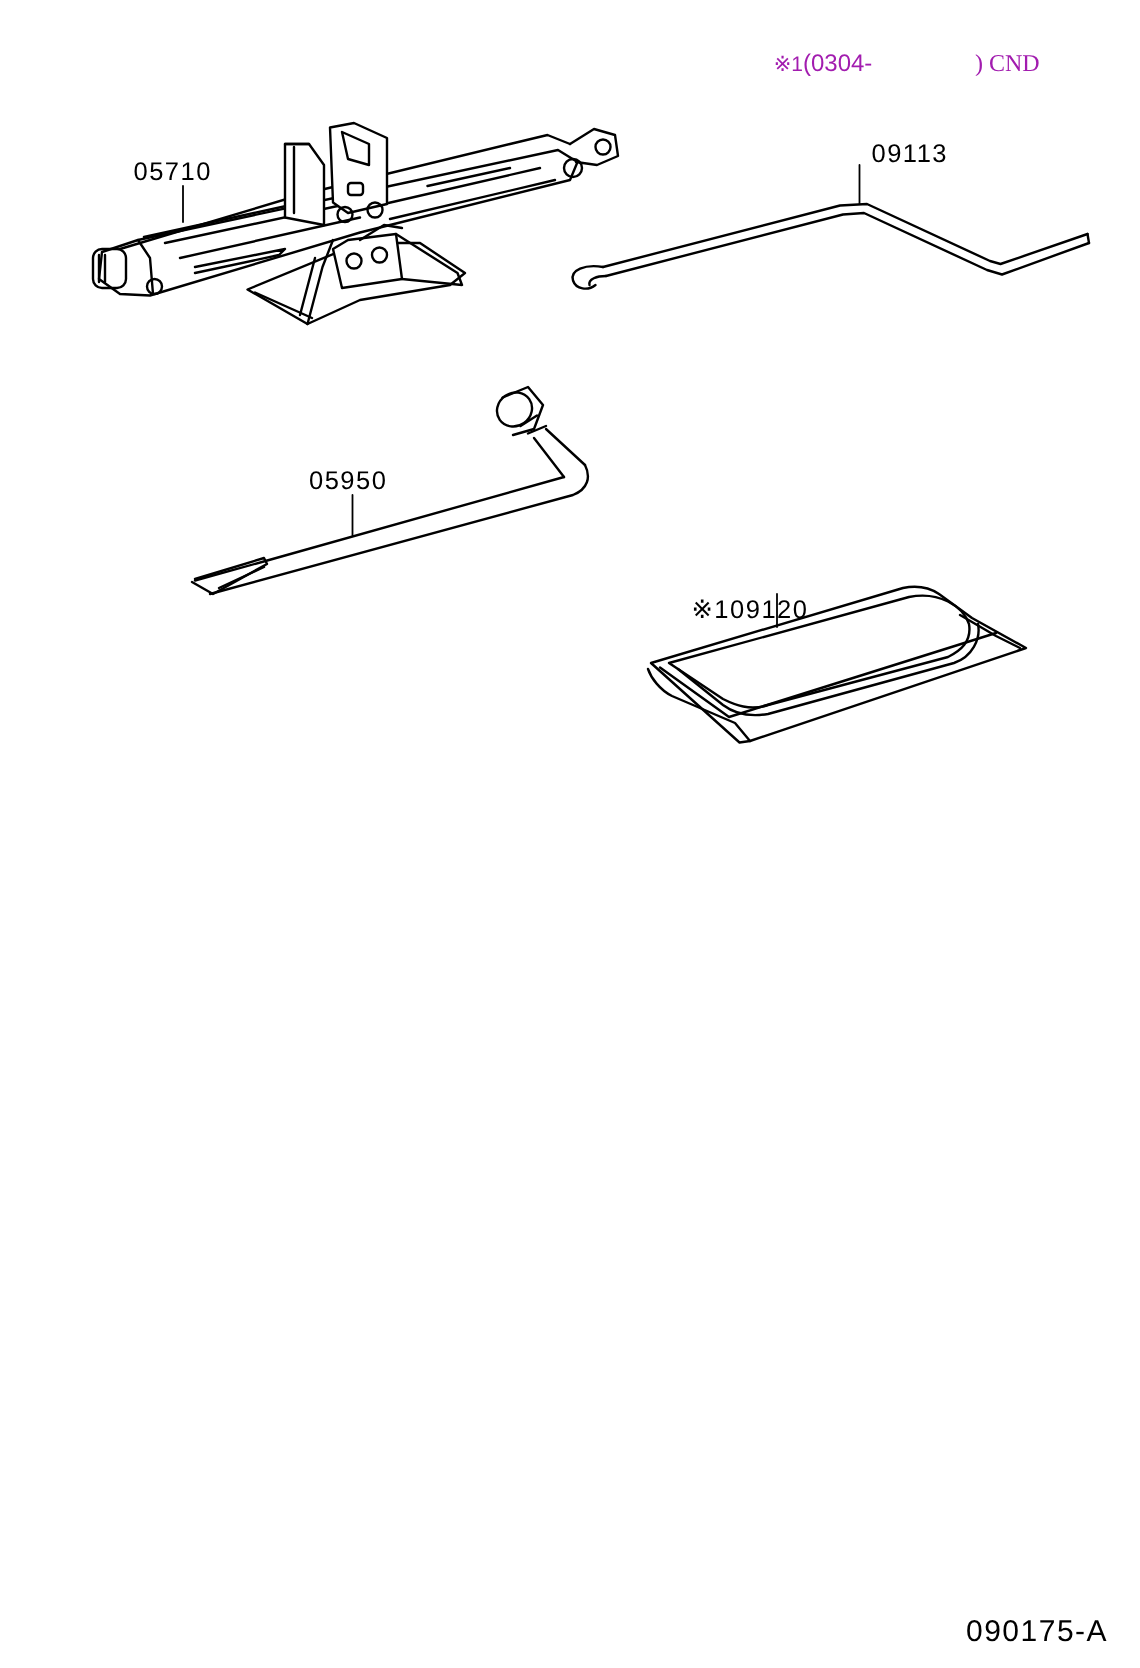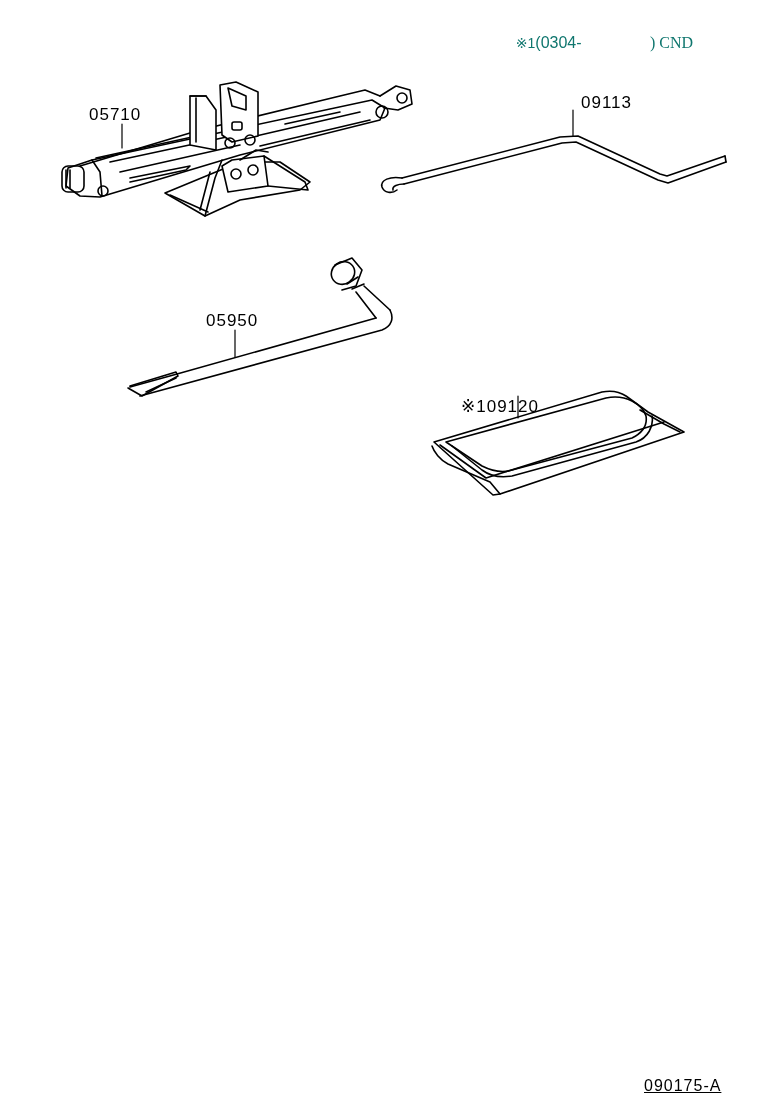--- a/index.html
+++ b/index.html
@@ -28,30 +28,29 @@
       letter-spacing: 1px;
       line-height: 1;
       white-space: pre;
       color: #000;
     }
     .note {
       position: absolute;
       font-size: 16px;
       line-height: 1;
       white-space: pre;
-      color: #0f766e;
+      color: #a21caf;
     }
     .note .mark { font-size: 14px; }
     .footer-code {
       position: absolute;
-      font-size: 16px;
+      font-size: 20px;
       letter-spacing: 1px;
       line-height: 1;
       white-space: pre;
-      text-decoration: underline;
     }
     svg.art {
       position: absolute;
       left: 0;
       top: 0;
     }
     svg.art path, svg.art line, svg.art polyline, svg.art polygon, svg.art rect, svg.art circle, svg.art ellipse {
       fill: none;
       stroke: #000;
       stroke-width: 1.6;

